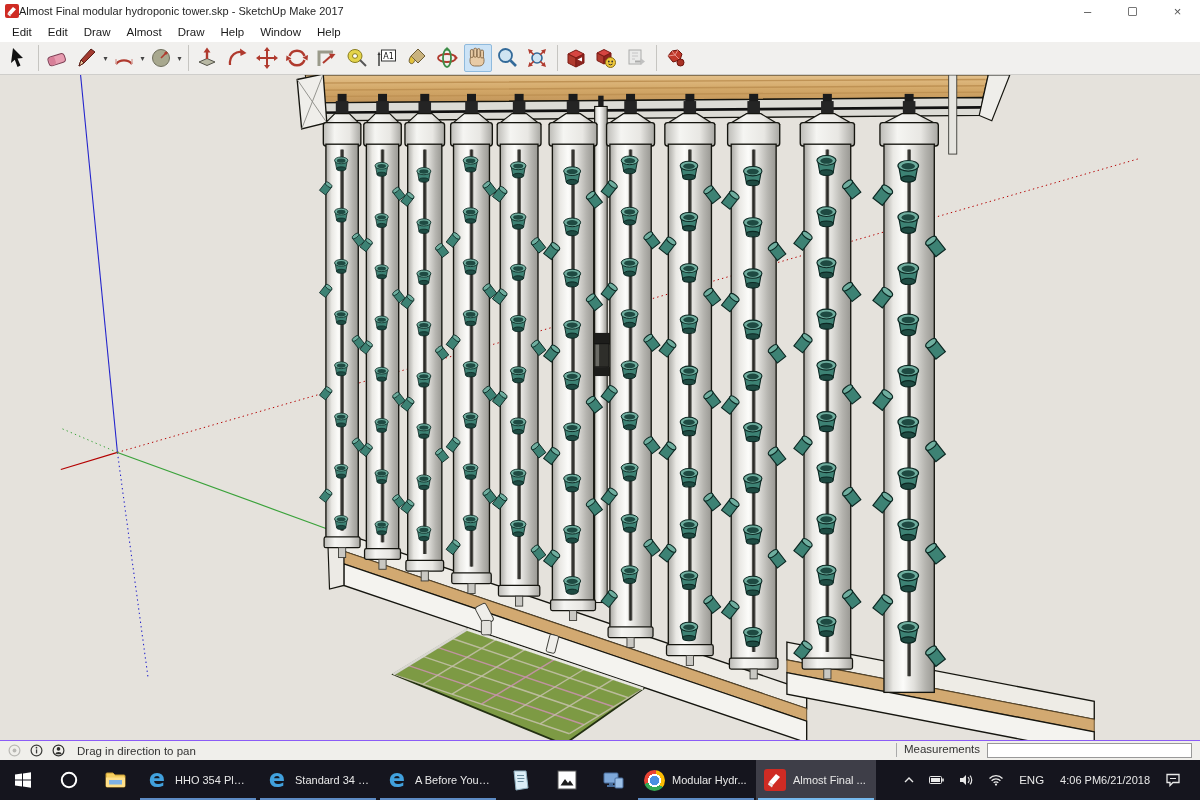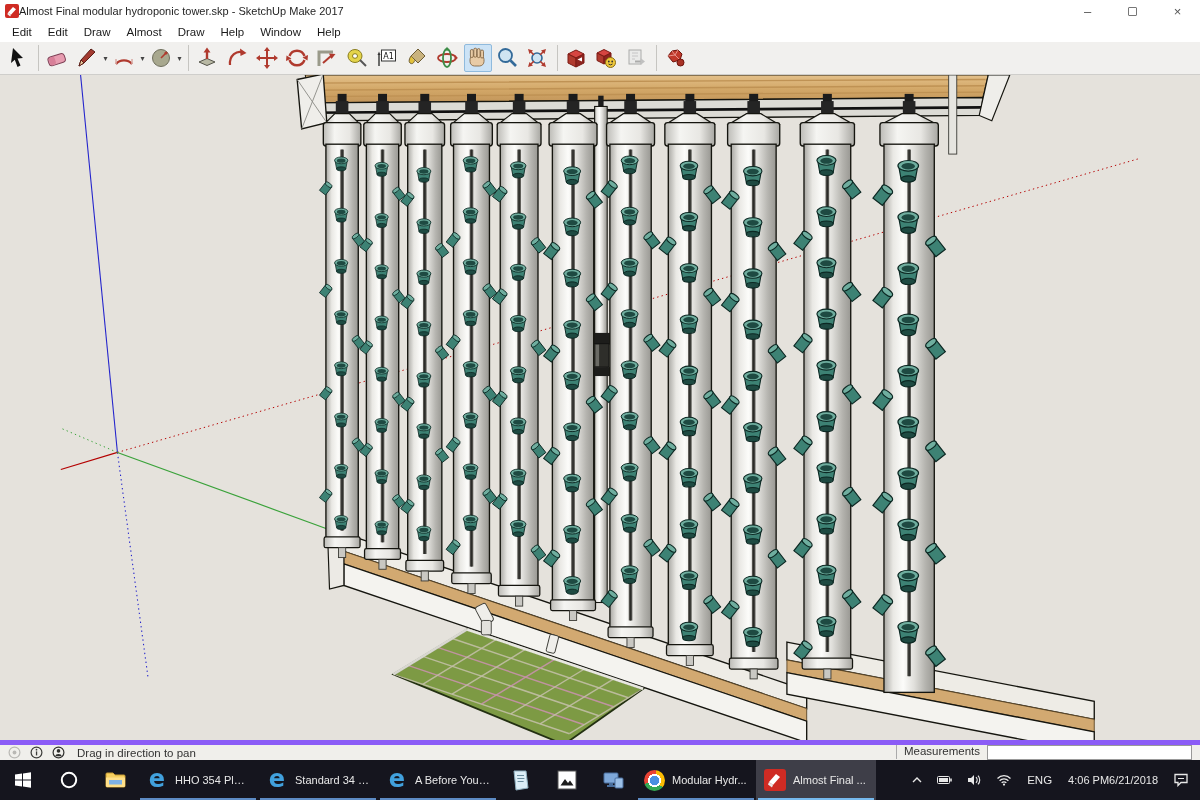--- a/index.html
+++ b/index.html
@@ -30,42 +30,42 @@
   .tool svg { display:block; }
   .dd { font-size:8px; color:#444; width:9px; text-align:center; margin-left:-2px; }
   .tsep { width:1px; height:26px; background:#c6c5c1; margin:0 4px; flex:none; }
 
   
   .viewport { position:absolute; top:75px; left:0; width:1200px; height:665px; background:#e5e2dc; }
   .viewport svg { display:block; }
 
   
   .statusbar { position:absolute; top:740px; left:0; right:0; height:20px; background:#f0efeb;
-               border-top:5px solid #8b5cf6; display:flex; align-items:center; font-size:11.5px;
+               border-top:1px solid #8b5cf6; display:flex; align-items:center; font-size:11.5px;
                color:#333; padding:0 8px; }
   .sb-icons { display:flex; gap:9px; align-items:center; }
   .status-msg { margin-left:12px; }
   .meas { margin-left:auto; display:flex; align-items:flex-start; gap:7px; }
   .meas-sep { width:1px; height:14px; background:#aaa; }
   .meas-input { width:205px; height:15px; border:1px solid #999; background:#fff; font-size:11px; padding:0 3px; }
 
   
   .taskbar { position:absolute; top:760px; left:0; right:0; height:40px; background:#15151e;
              display:flex; align-items:stretch; color:#e8e8e8; }
   .tb-apps { display:flex; align-items:stretch; }
   .tb-item { display:flex; align-items:center; justify-content:center; width:46px; position:relative; }
   .tb-item.labeled { width:120px; justify-content:flex-start; padding:0 8px; gap:7px; font-size:11px; }
   .tb-label { white-space:nowrap; overflow:hidden; text-overflow:ellipsis; }
   .tb-item.underline::after { content:""; position:absolute; left:2px; right:2px; bottom:0; height:2px; background:#5d8bc4; }
   .tb-item.active { background:#3e3e48; }
   .tb-item.active.underline::after { background:#76b9ed; }
   .chrome-ic { width:21px; height:21px; border-radius:50%; flex:none;
        background: radial-gradient(circle at center, #4a90e2 0 4.5px, #ffffff 4.5px 6.5px, rgba(0,0,0,0) 6.5px),
                    conic-gradient(from -110deg, #e94335 0deg 120deg, #fbbc04 120deg 240deg, #34a853 240deg 360deg); }
-  .tray { margin-left:auto; display:flex; align-items:center; padding-right:4px; }
+  .tray { margin-left:auto; display:flex; align-items:center; padding-right:12px; }
   .tray-ic { padding:0 7px; display:flex; align-items:center; }
   .tray-lang { padding:0 8px; font-size:11.5px; }
   .clock { display:flex; flex-direction:row; align-items:center; font-size:11px; line-height:1.3; padding:0 8px; }
 </style>
 </head>
 <body>
 
 <div class="window">
 
   <div class="titlebar">

